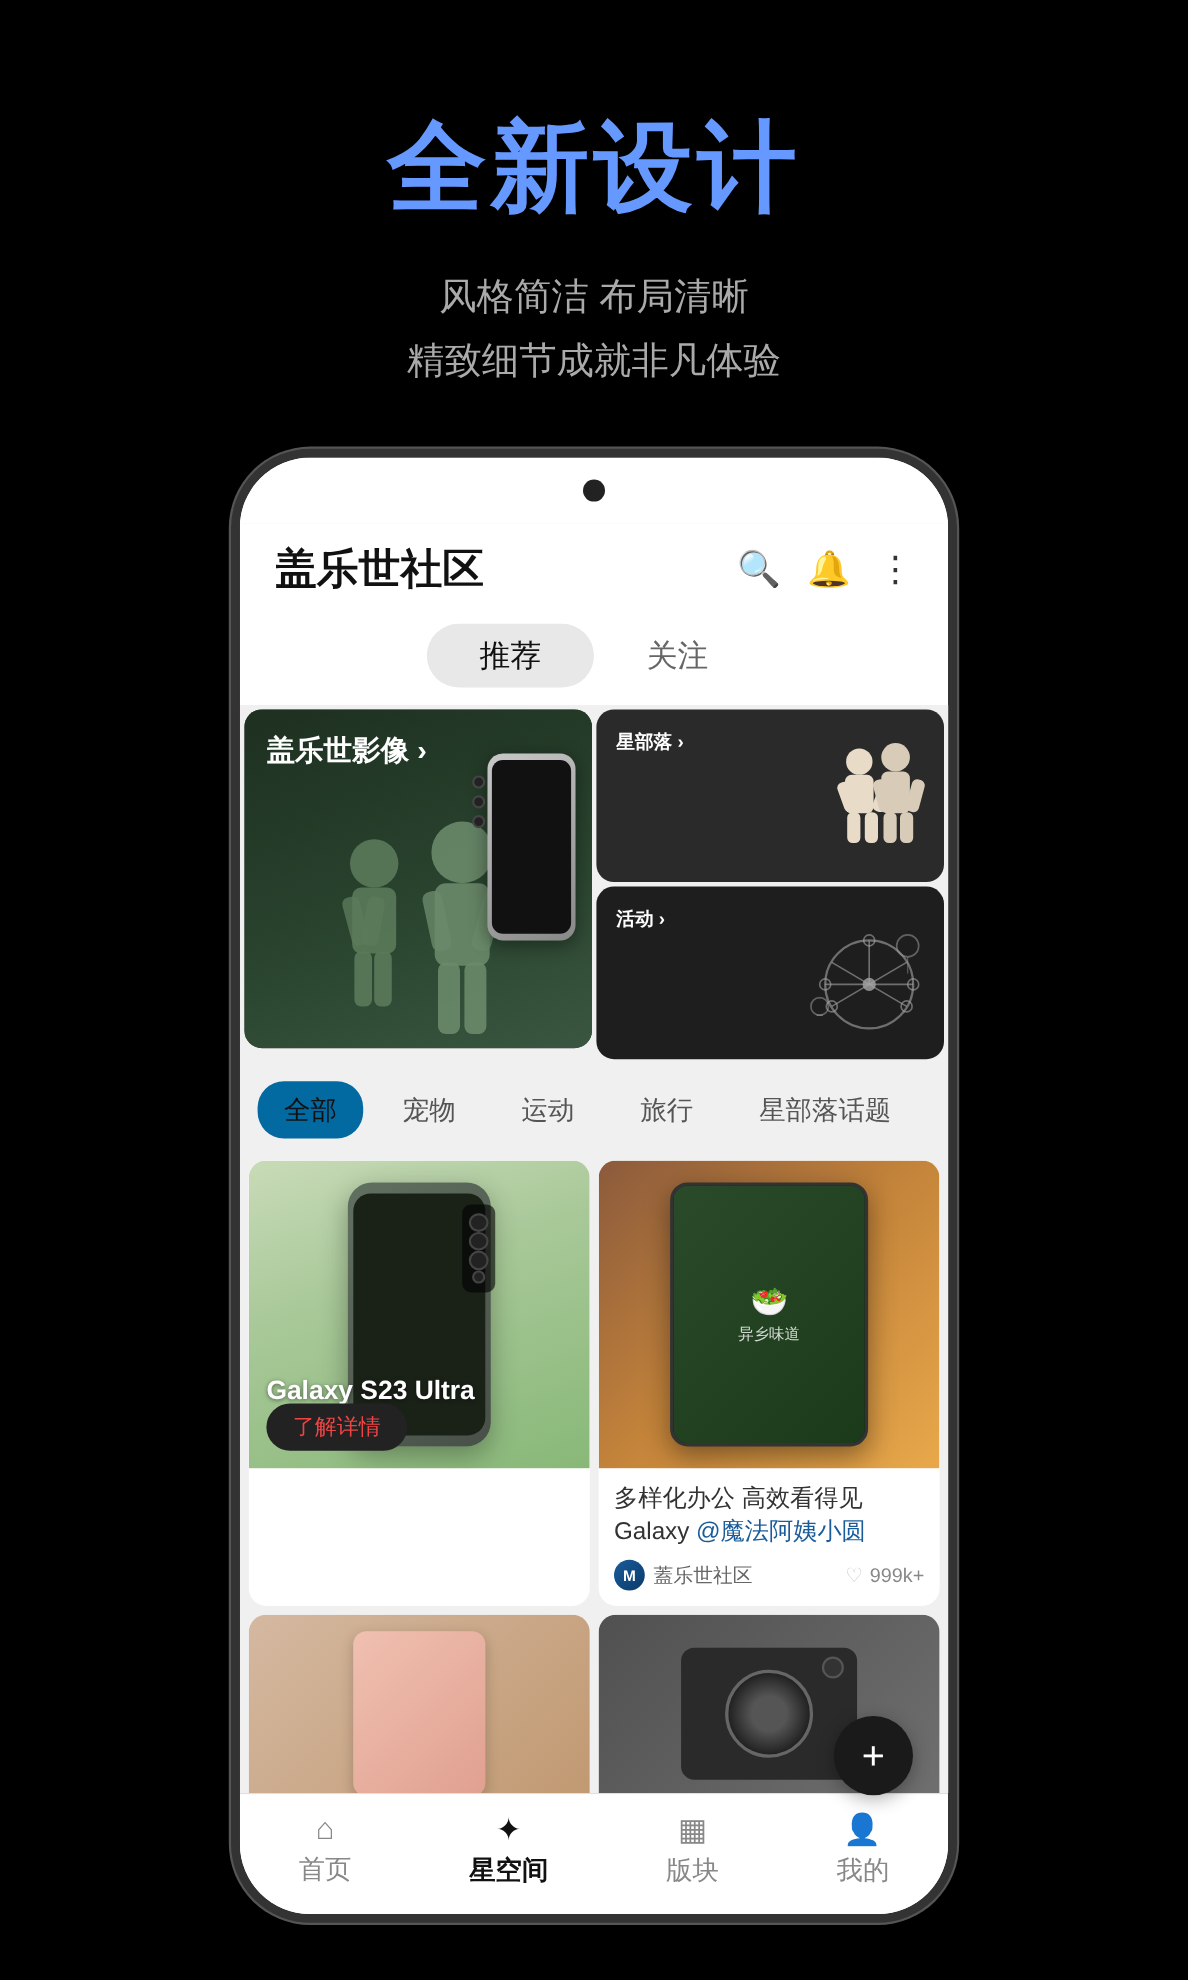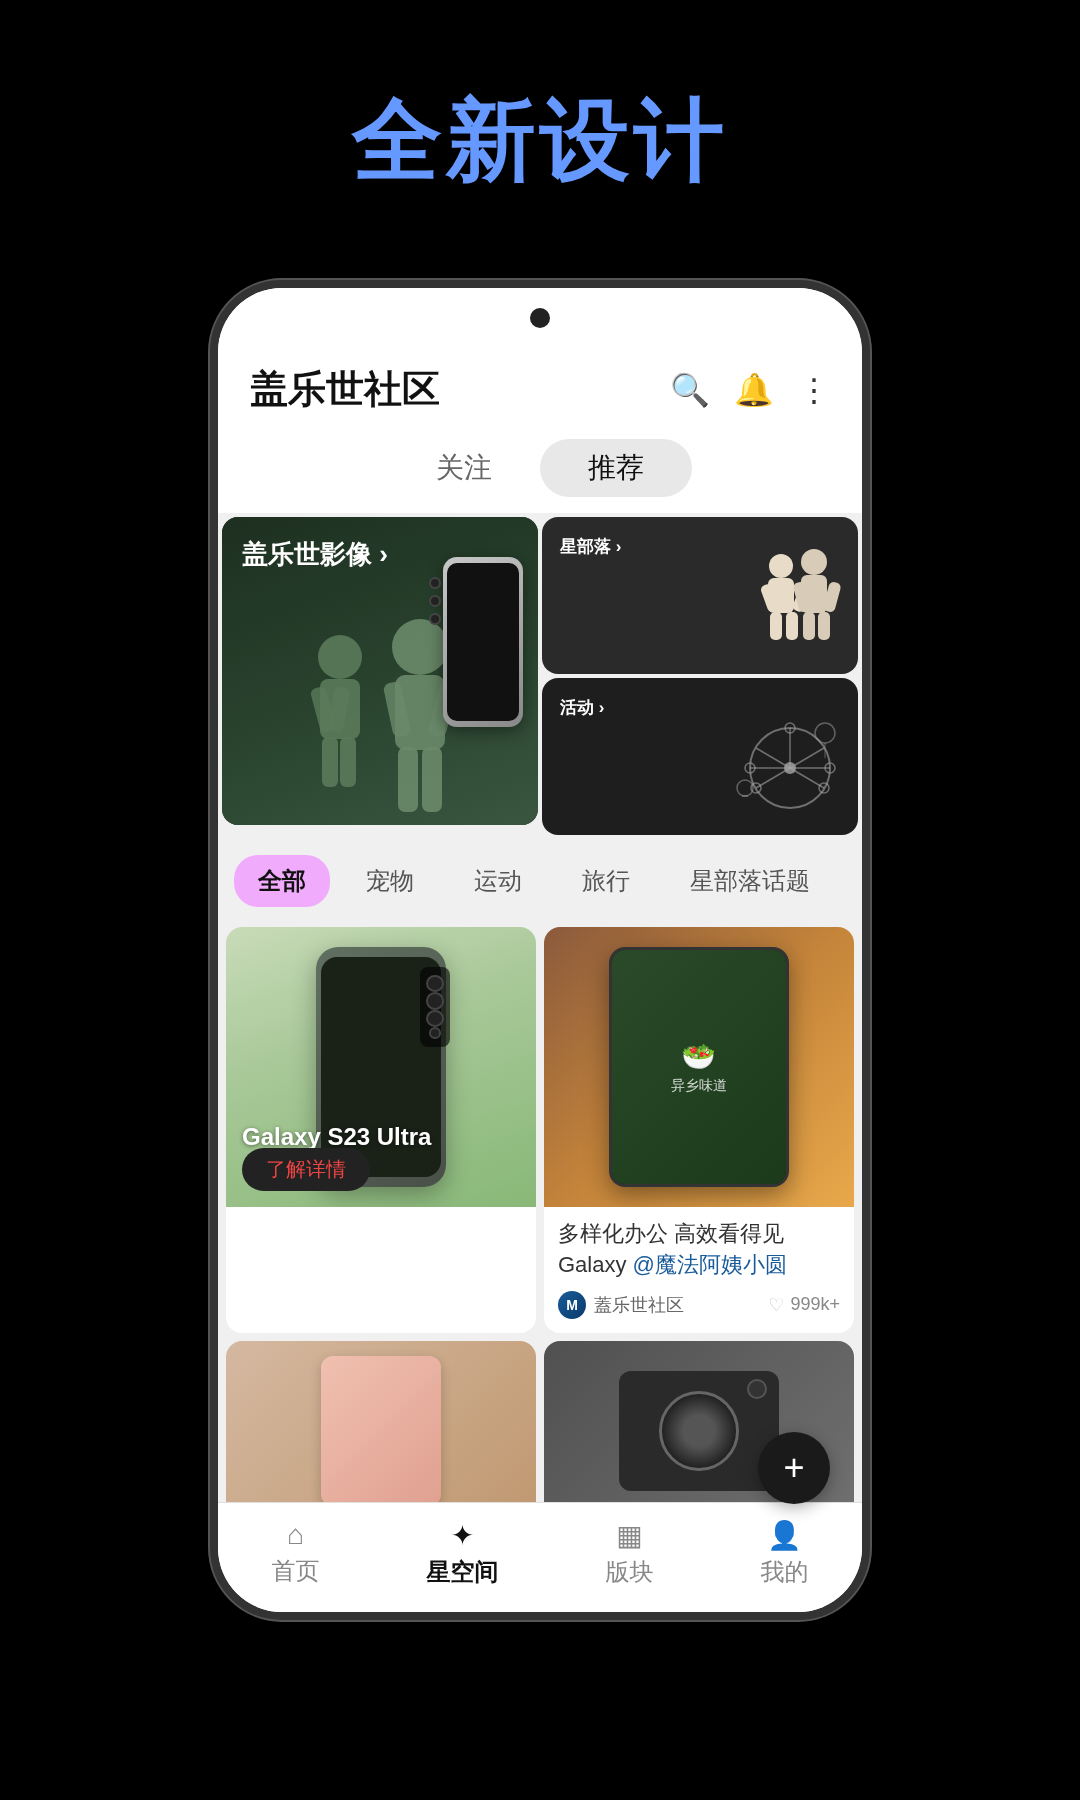--- a/index.html
+++ b/index.html
@@ -12,20 +12,21 @@
       flex-direction: column;
       align-items: center;
       font-family: -apple-system, 'PingFang SC', 'Hiragino Sans GB', sans-serif;
       overflow: hidden;
     }
 
     .top-section {
       text-align: center;
       padding-top: 80px;
       padding-bottom: 50px;
+      margin-top: 12px;
     }
 
     .main-title {
       font-size: 90px;
       font-weight: 700;
       color: #6699ff;
       letter-spacing: 4px;
       margin-bottom: 28px;
     }
 
@@ -230,23 +231,23 @@
       border-radius: 24px;
       font-size: 24px;
       white-space: nowrap;
       cursor: pointer;
       border: none;
       background: transparent;
       color: #555;
     }
 
     .category-pill.active {
-      background: #f0abfc;
+      background: #0369a1;
       color: #111;
-      font-weight: 700;
+      font-weight: 400;
     }
 
     
     .post-grid {
       display: grid;
       grid-template-columns: 1fr 1fr;
       gap: 8px;
       padding: 4px 8px 8px 8px;
     }
 
@@ -540,44 +541,48 @@
       border: 3px solid #666;
     }
   </style>
 </head>
 <body>
 
 <div style="display:flex; flex-direction:column; align-items:center; width:1080px; height:1800px; background:#000; overflow:hidden;">
 
   <div class="top-section">
     <h1 class="main-title">全新设计</h1>
+    <p class="subtitle">
+      <span>风格简洁 布局清晰</span><br>
+      <span>精致细节成就非凡体验</span>
+    </p>
   </div>
 
   <div class="phone-frame">
     <div class="phone-screen">
 
       <div class="status-bar">
         <div class="camera-dot"></div>
       </div>
 
       <div class="app-header">
         <span class="app-title">盖乐世社区</span>
         <div class="header-icons">
           <span class="header-icon">🔍</span>
           <span class="header-icon">🔔</span>
           <span class="header-icon">⋮</span>
         </div>
       </div>
 
       <div class="tab-bar">
+        <div class="tab-item active">
+          <span>推荐</span>
+        </div>
         <div class="tab-item">
           <span>关注</span>
-        </div>
-        <div class="tab-item active">
-          <span>推荐</span>
         </div>
       </div>
 
       <div class="content-area">
 
         <div class="banner-grid">
 
           <div class="banner-main">
             <div class="banner-main-bg" style="background: linear-gradient(160deg, #1e3020 0%, #2a4530 60%, #3a5540 100%);">
               <div class="banner-label">盖乐世影像 ›</div>

